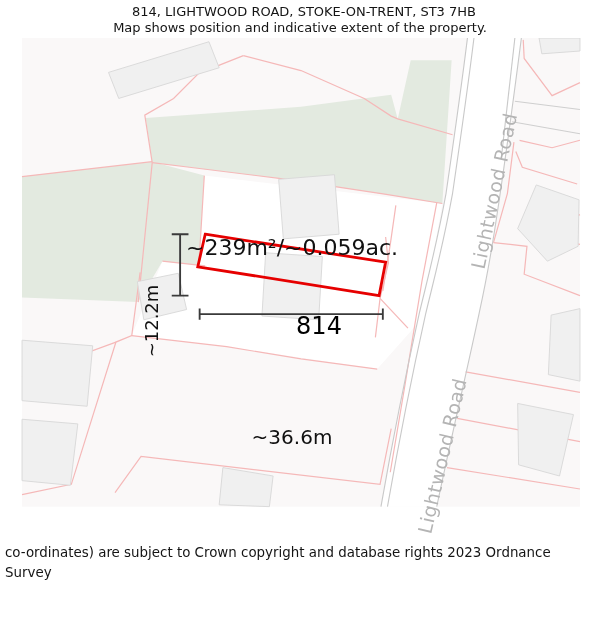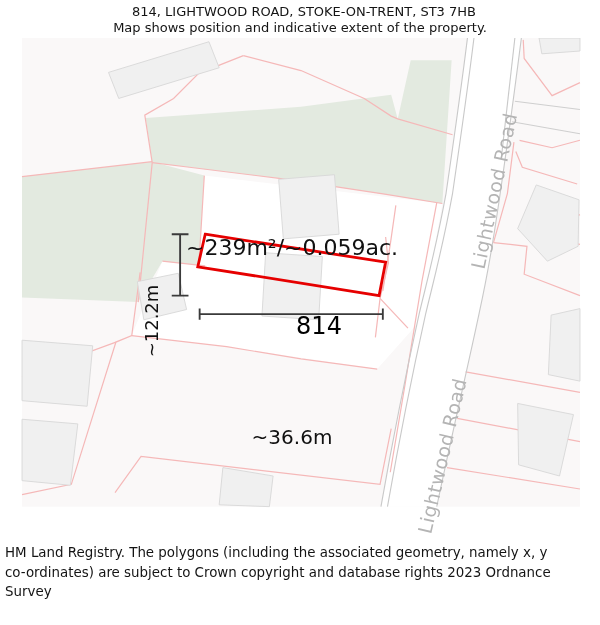--- a/index.html
+++ b/index.html
@@ -113,16 +113,15 @@
 
   <div class="maplabel area-label">~239m²/~0.059ac.</div>
   <div class="maplabel plot-label">814</div>
   <div class="maplabel width-label">~36.6m</div>
   <div class="maplabel height-label">~12.2m</div>
   <div class="maplabel road-label upper">Lightwood Road</div>
   <div class="maplabel road-label lower">Lightwood Road</div>
 </div>
 
 <div class="footer">
-  <div>HM Land Registry. The polygons (including the associated geometry, namely x, y</div>
   <div>co-ordinates) are subject to Crown copyright and database rights 2023 Ordnance Survey</div>
 
 </div>
 
 </body></html>

